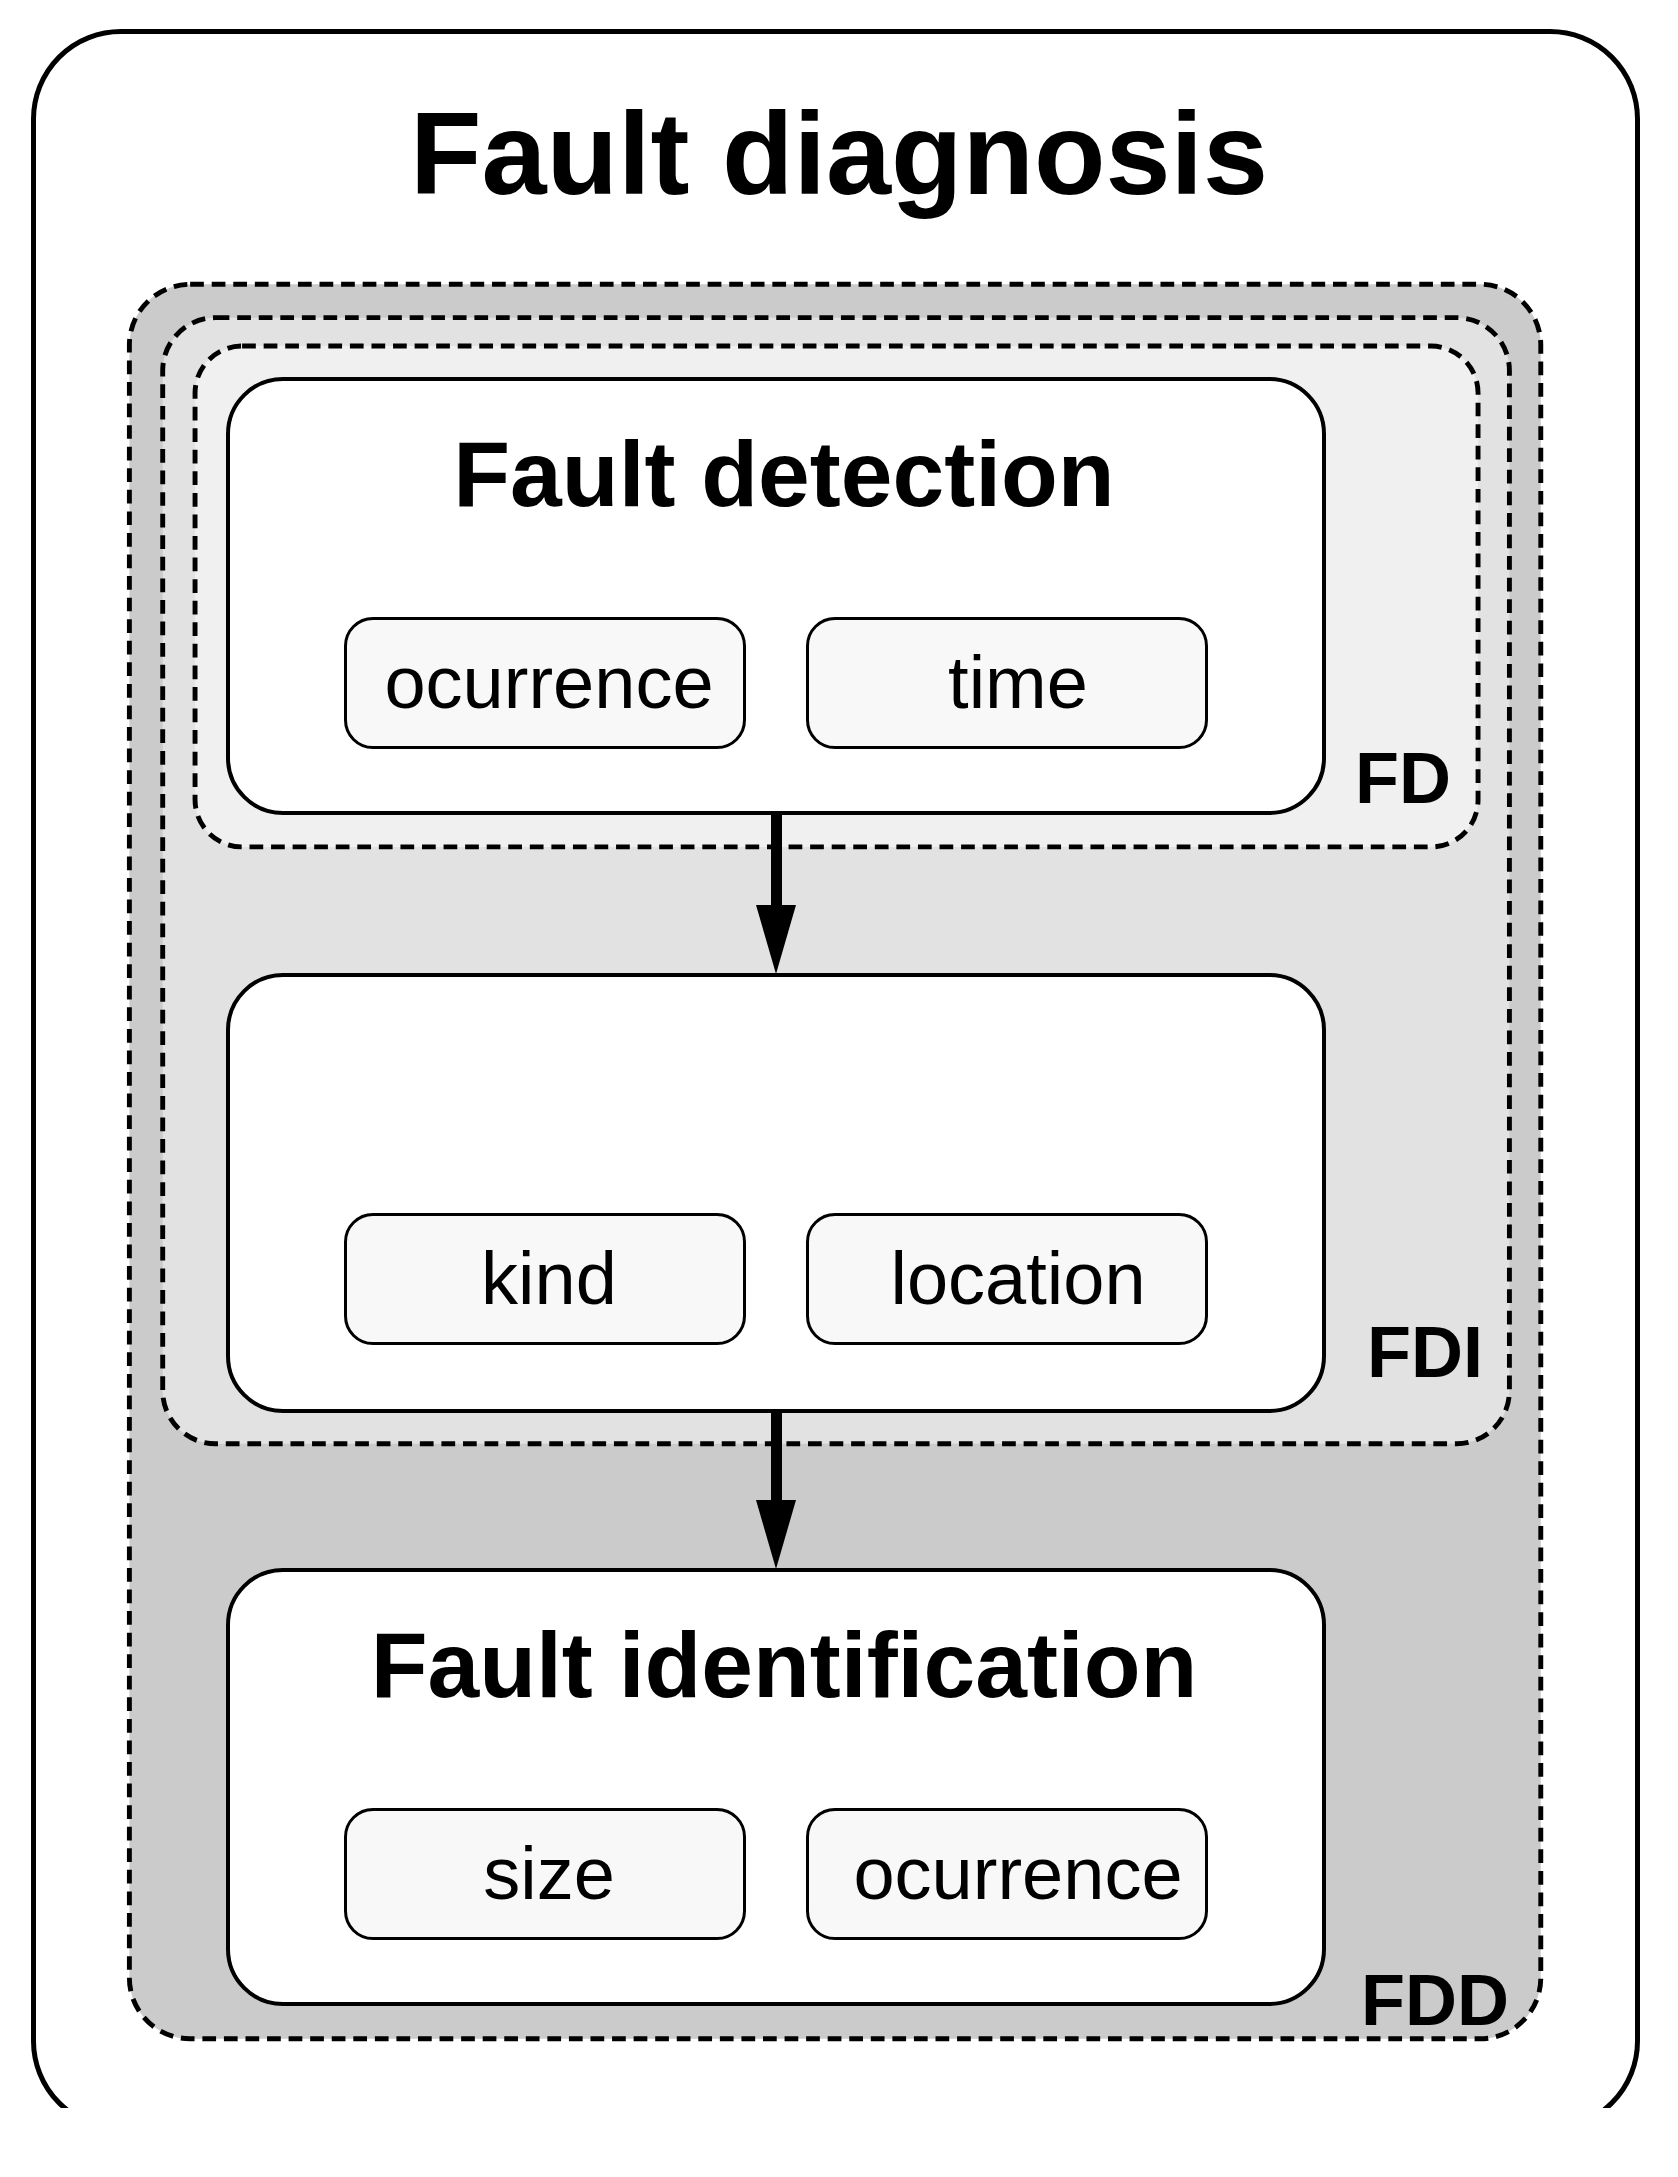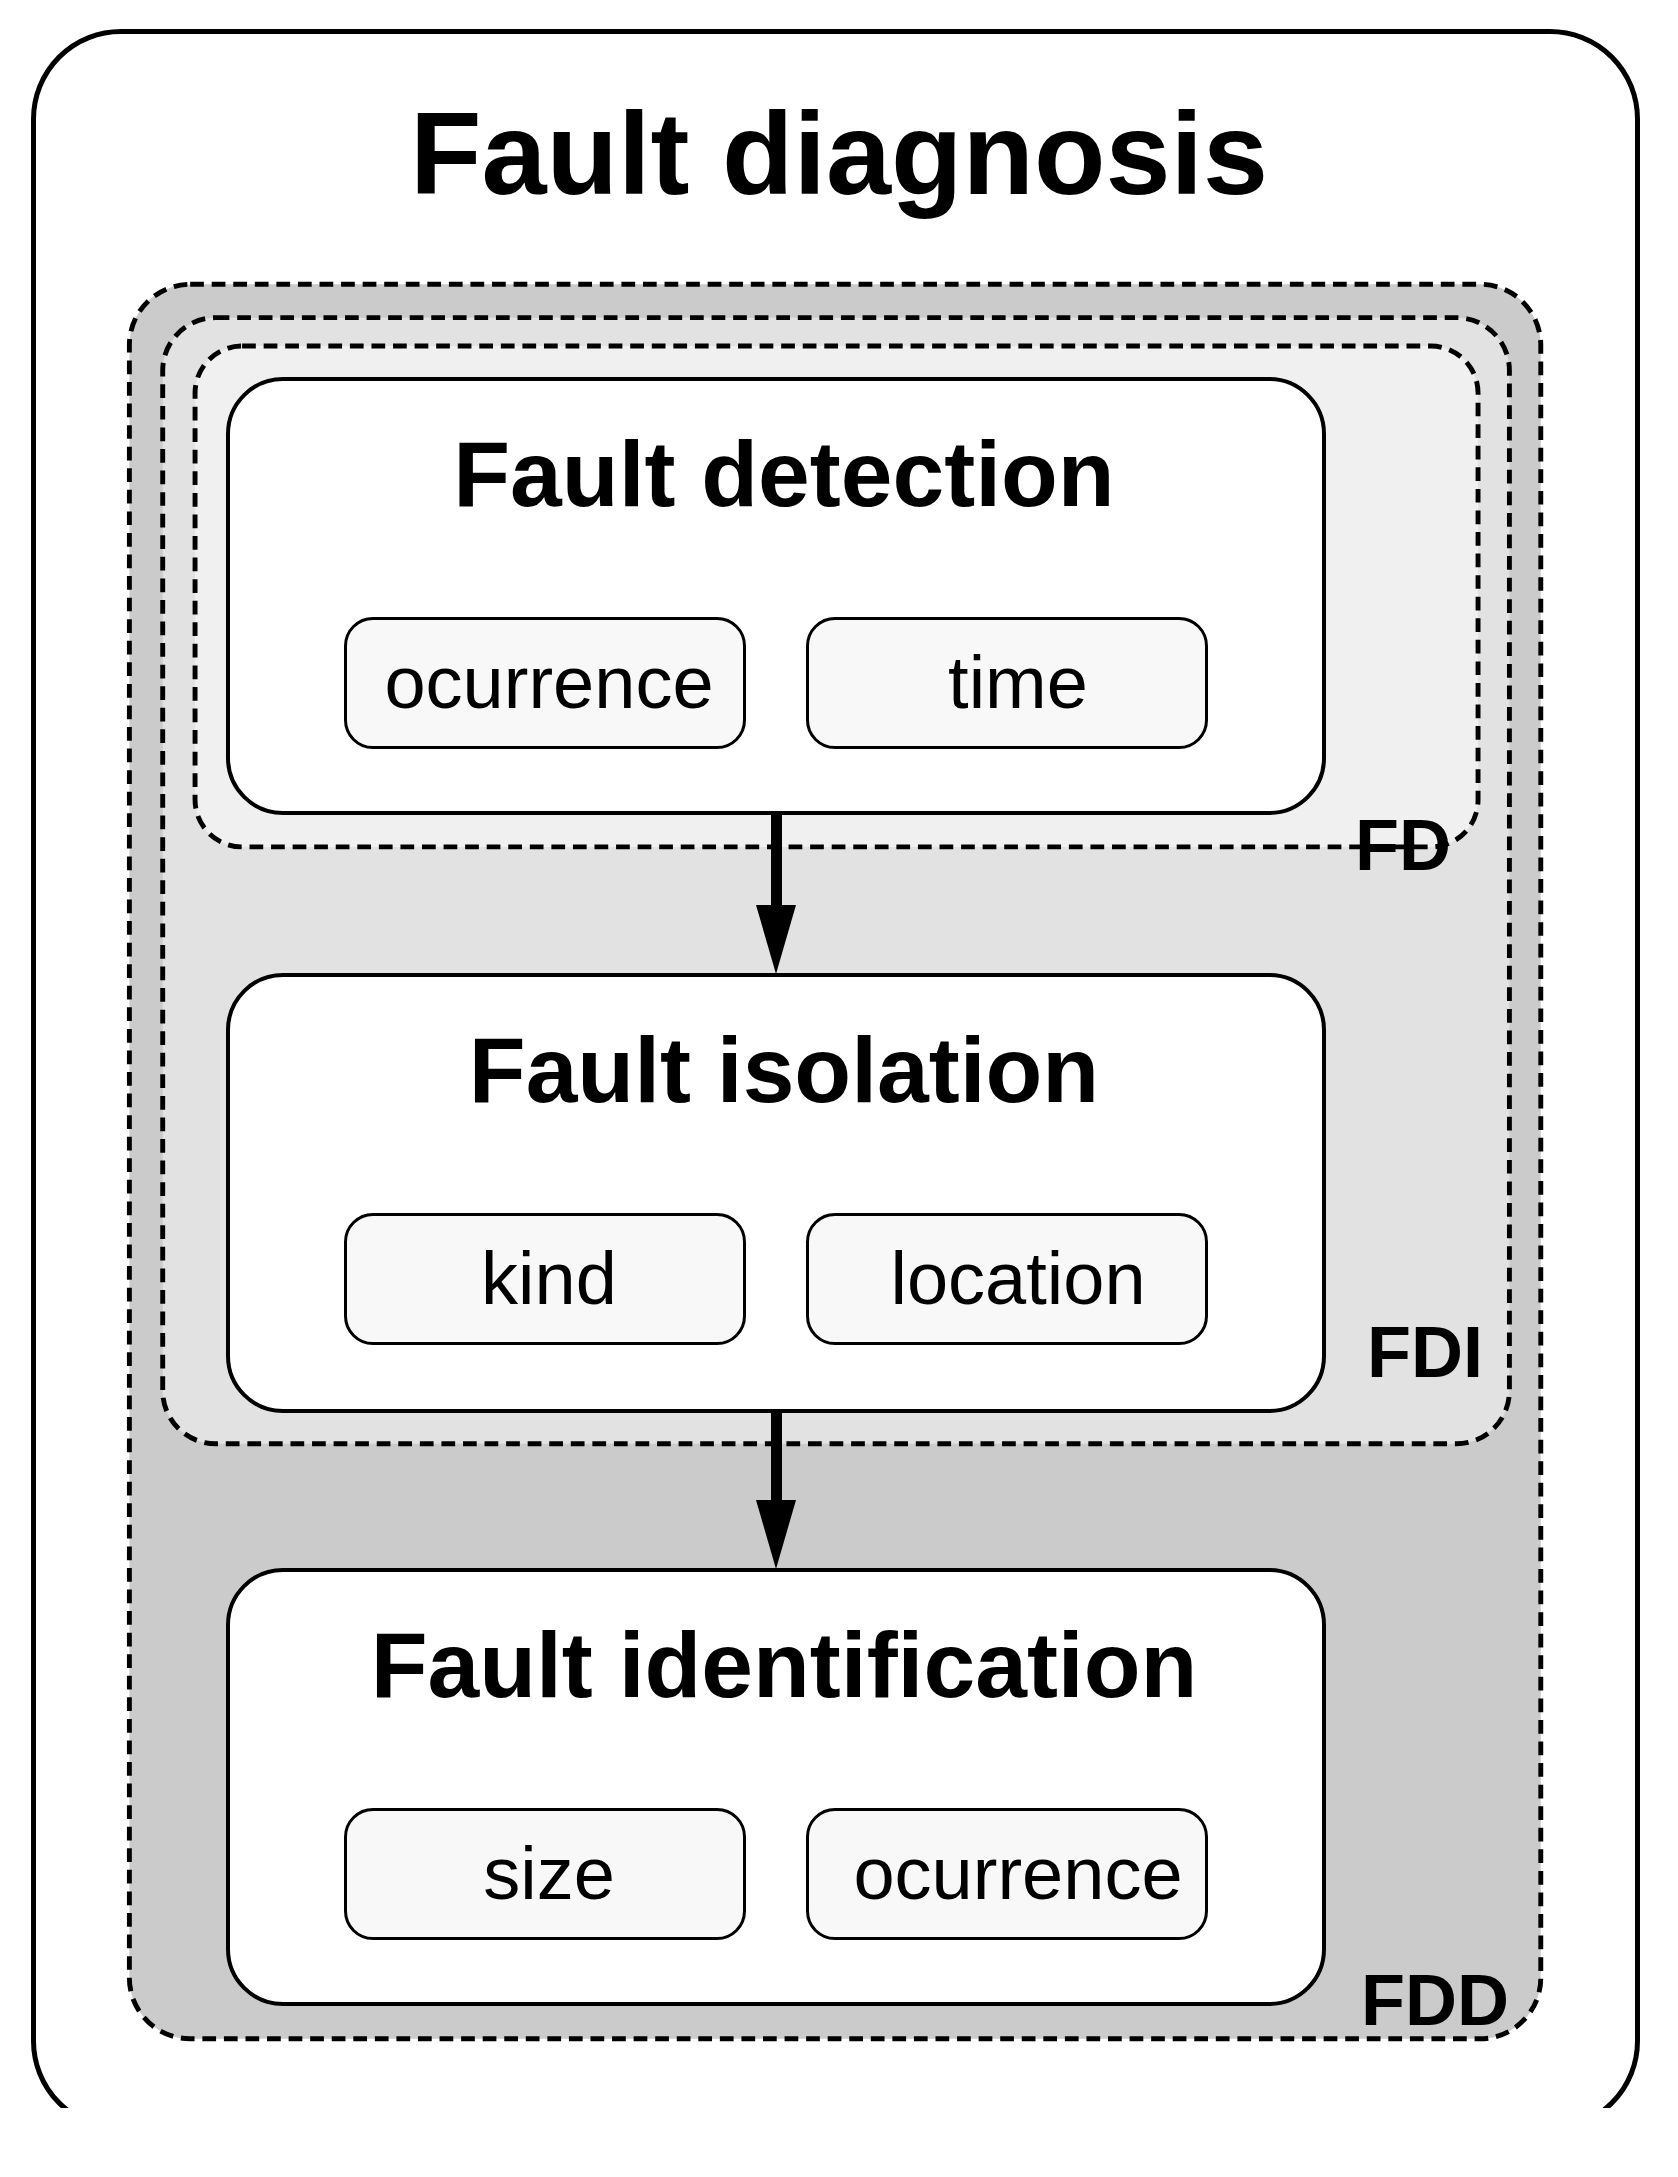--- a/index.html
+++ b/index.html
@@ -99,21 +99,21 @@
   .child-left  { left: 114px; padding-left: 8px; }
   .child-right { left: 576px; padding-left: 22px; }
   .layer-label {
     position: absolute;
     font-size: 72px;
     font-weight: bold;
     line-height: 1;
     z-index: 2;
     white-space: nowrap;
   }
-  .layer-label-fd  { top: 809px;  right: 227px; }
+  .layer-label-fd  { top: 742px;  right: 227px; }
   .layer-label-fdi { top: 1316px; right: 195px; }
   .layer-label-fdd { top: 1964px; right: 169px; }
   .arrow-shaft {
     position: absolute;
     left: 771px;
     width: 10.8px;
     background: var(--ink, #000);
     z-index: 3;
   }
   .arrow1-shaft { top: 814px;  height: 98px; }
@@ -149,21 +149,20 @@
   <div class="stage stage-detection">
     <div class="stage-name">Fault detection</div>
     <div class="child-box child-left">ocurrence</div>
     <div class="child-box child-right">time</div>
   </div>
 
   <div class="arrow-shaft arrow1-shaft"></div>
   <div class="arrow-head arrow1-head"></div>
 
   <div class="stage stage-isolation">
-    <div class="stage-name">Fault isolation</div>
     <div class="child-box child-right">location</div>
     <div class="child-box child-left">kind</div>
   </div>
 
   <div class="arrow-shaft arrow2-shaft"></div>
   <div class="arrow-head arrow2-head"></div>
 
   <div class="stage stage-identification">
     <div class="stage-name">Fault identification</div>
     <div class="child-box child-left">size</div>

